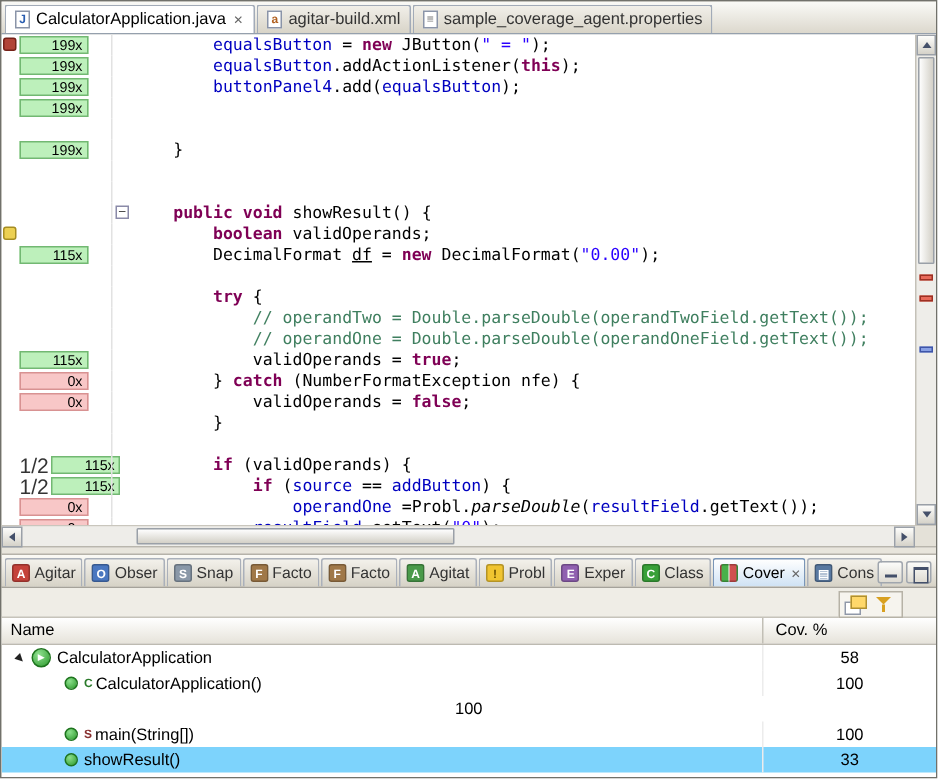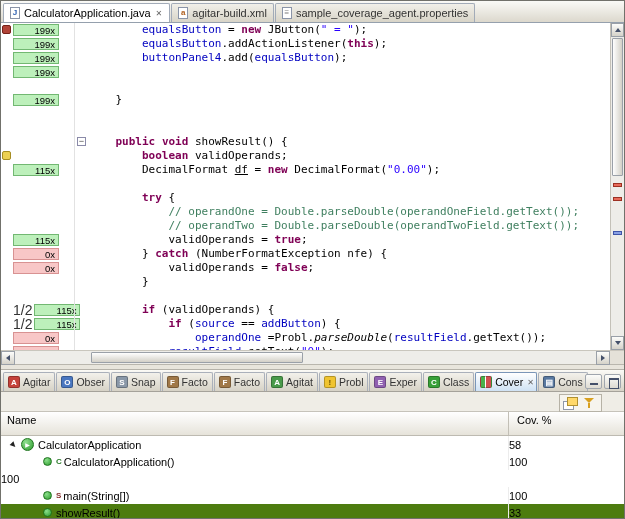--- a/index.html
+++ b/index.html
@@ -90,28 +90,28 @@
   .ptoolbar{height:20px;flex:none;background:#efede6;border-bottom:1px solid #c6c3ba;position:relative}
   .tool-group{position:absolute;right:22px;top:2px;display:flex;gap:3px;border:1px solid #b6b2a6;background:#f6f4ee;padding:1px 3px;align-items:center}
   .tbtn{width:16px;height:14px;position:relative;cursor:pointer}
   .windows-icon::before{content:"";position:absolute;left:0;bottom:0;width:9px;height:7px;background:#fff;border:1px solid #9098a8}
   .windows-icon::after{content:"";position:absolute;right:1px;top:1px;width:9px;height:7px;background:#ffd86a;border:1px solid #b09030}
   .filter-icon::before{content:"";position:absolute;top:2px;left:2px;border-left:5px solid transparent;border-right:5px solid transparent;border-top:5px solid #d8a020}
   .filter-icon::after{content:"";position:absolute;top:7px;left:6px;width:2px;height:5px;background:#d8a020}
 
   
   .table{flex:1;background:#fff;display:flex;flex-direction:column;overflow:hidden;font-size:11px}
-  .thead{height:24px;flex:none;display:flex;background:linear-gradient(#ffffff,#e6e3da);border-bottom:1px solid #bdbab1}
+  .thead{height:18px;flex:none;display:flex;background:linear-gradient(#ffffff,#e6e3da);border-bottom:1px solid #bdbab1}
   .th-name{width:508px;flex:none;padding-left:6px;line-height:17px;border-right:1px solid #c2bfb6;color:#000;cursor:pointer}
   .th-cov{flex:1;padding-left:8px;line-height:17px;color:#000;cursor:pointer}
   .tbody{flex:1;overflow:hidden}
   .trow{height:17px;display:flex;align-items:center;cursor:default}
-  .trow.selected{background:#4d7c0f}
+  .trow.selected{background:#7dd3fc}
   .tname{width:508px;flex:none;display:flex;align-items:center;height:100%;border-right:1px solid #ececec;overflow:hidden}
-  .tcov{flex:1;text-align:left;color:#000}
+  .tcov{flex:1;text-align:center;color:#000}
   .lvl0{padding-left:8px}.lvl1{padding-left:42px}
   .twistie{display:inline-block;transform:rotate(45deg);font-size:7px;color:#222;width:9px;text-align:center;margin-right:3px;flex:none;cursor:pointer}
   .class-run-icon{width:13px;height:13px;border-radius:50%;background:radial-gradient(circle at 35% 30%,#90e090,#2c9a2c);border:1px solid #1e741e;display:flex;align-items:center;justify-content:center;flex:none;margin-right:4px}
   .class-run-icon span{font-size:6px;color:#fff;line-height:1}
   .method-icon{width:9px;height:9px;border-radius:50%;background:radial-gradient(circle at 35% 30%,#8ce08c,#2c9a2c);border:1px solid #1e741e;flex:none;margin-right:4px}
   .deco{font-size:8px;font-weight:bold;vertical-align:top;margin-right:2px;line-height:9px}
   .deco-c{color:#2a7a2a}.deco-s{color:#883030}
   .rowlabel{color:#000;white-space:nowrap}
 </style>
 </head>
@@ -229,27 +229,27 @@
         <div class="crow">
           <div class="marker-col"></div>
           <div class="anno-col"></div>
           <div class="fold-col"></div>
           <div class="code-col"><span>        </span><span class="kw">try</span><span> {</span></div>
         </div>
         <div class="crow">
           <div class="marker-col"></div>
           <div class="anno-col"></div>
           <div class="fold-col"></div>
+          <div class="code-col"><span>            </span><span class="com">// operandTwo = Double.parseDouble(operandTwoField.getText());</span></div>
+        </div>
+        <div class="crow">
+          <div class="marker-col"></div>
+          <div class="anno-col"></div>
+          <div class="fold-col"></div>
           <div class="code-col"><span>            </span><span class="com">// operandOne = Double.parseDouble(operandOneField.getText());</span></div>
-        </div>
-        <div class="crow">
-          <div class="marker-col"></div>
-          <div class="anno-col"></div>
-          <div class="fold-col"></div>
-          <div class="code-col"><span>            </span><span class="com">// operandTwo = Double.parseDouble(operandTwoField.getText());</span></div>
         </div>
         <div class="crow">
           <div class="marker-col"></div>
           <div class="anno-col">
             <div class="covbox covered">115x</div>
           </div>
           <div class="fold-col"></div>
           <div class="code-col"><span>            validOperands = </span><span class="kw">true</span><span>;</span></div>
         </div>
         <div class="crow">

